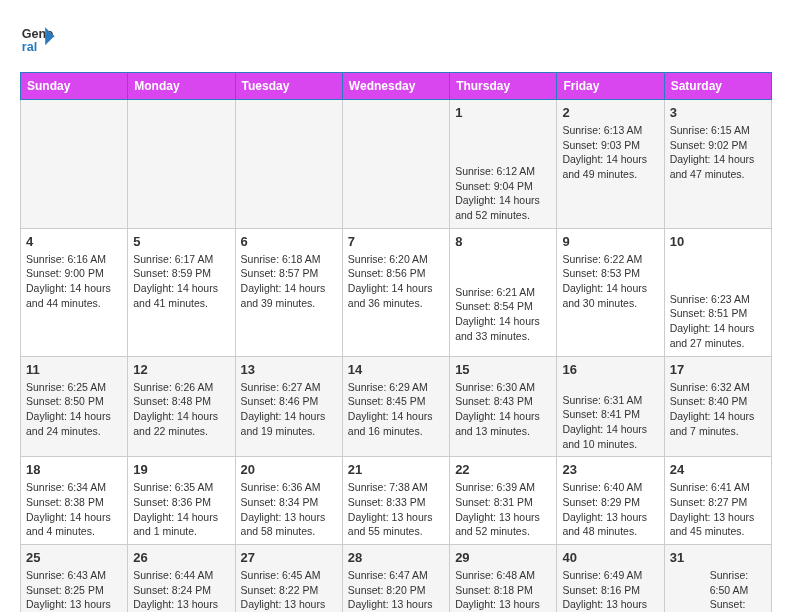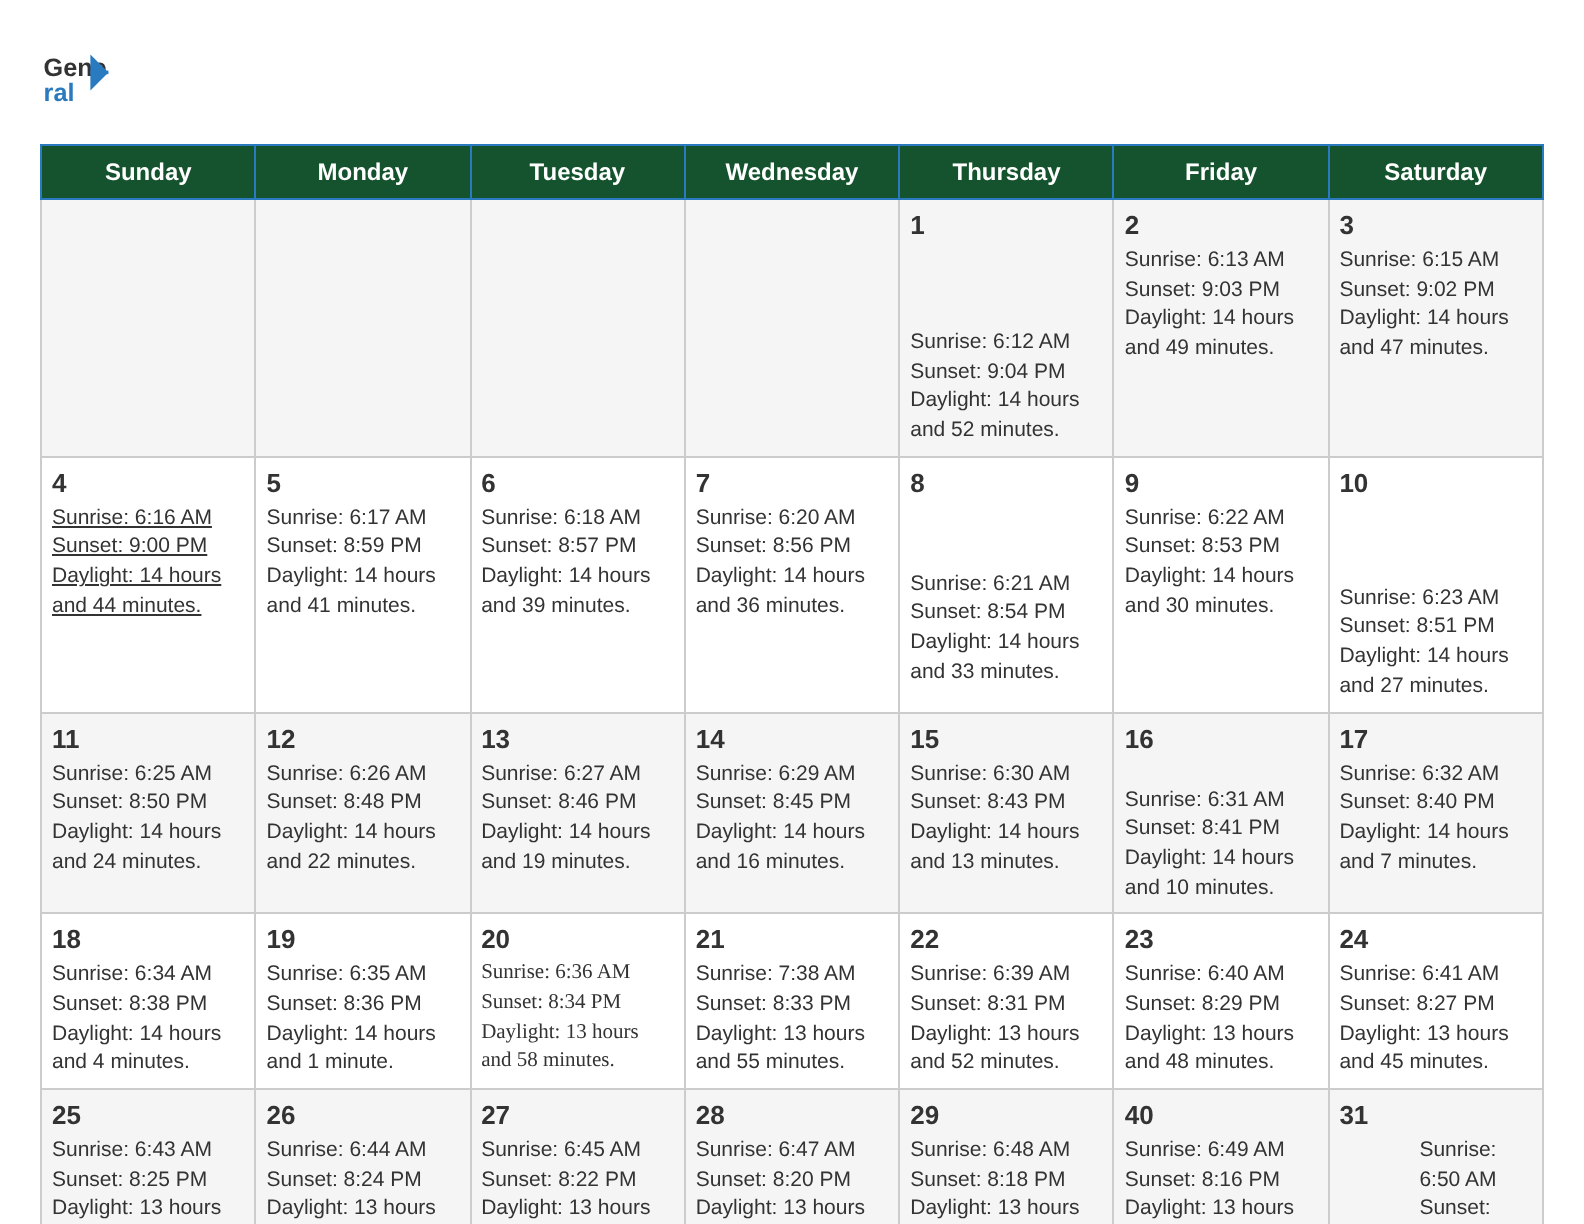--- a/index.html
+++ b/index.html
@@ -36,23 +36,23 @@
     .subtitle {
       font-size: 16px;
       color: #555;
     }
     table {
       width: 100%;
       border-collapse: collapse;
       font-size: 11px;
     }
     thead tr th {
-      background-color: #14532d;
+      background-color: #d946ef;
       color: #fff;
-      text-align: center;
+      text-align: left;
       padding: 6px 6px;
       font-size: 12px;
       font-weight: bold;
       border: 1px solid #2a7abf;
     }
     tbody tr td {
       border: 1px solid #ccc;
       vertical-align: top;
       padding: 5px 5px;
       width: 107px;
@@ -135,21 +135,21 @@
         <td>
           <div class="day-number">3</div>
           <div class="day-info" style="white-space: pre-line;">Sunrise: 6:15 AM
 Sunset: 9:02 PM
 Daylight: 14 hours and 47 minutes.</div>
         </td>
       </tr>
       <tr>
         <td>
           <div class="day-number">4</div>
-          <div class="day-info" style="white-space: pre-line; text-decoration: underline;">Sunrise: 6:16 AM
+          <div class="day-info" style="white-space: pre-line;">Sunrise: 6:16 AM
 Sunset: 9:00 PM
 Daylight: 14 hours and 44 minutes.</div>
         </td>
         <td>
           <div class="day-number">5</div>
           <div class="day-info" style="white-space: pre-line;">Sunrise: 6:17 AM
 Sunset: 8:59 PM
 Daylight: 14 hours and 41 minutes.</div>
         </td>
         <td>
@@ -235,21 +235,21 @@
 Daylight: 14 hours and 4 minutes.</div>
         </td>
         <td>
           <div class="day-number">19</div>
           <div class="day-info" style="white-space: pre-line;">Sunrise: 6:35 AM
 Sunset: 8:36 PM
 Daylight: 14 hours and 1 minute.</div>
         </td>
         <td>
           <div class="day-number">20</div>
-          <div class="day-info" style="white-space: pre-line; font-family: Liberation Serif, serif;">Sunrise: 6:36 AM
+          <div class="day-info" style="white-space: pre-line;">Sunrise: 6:36 AM
 Sunset: 8:34 PM
 Daylight: 13 hours and 58 minutes.</div>
         </td>
         <td>
           <div class="day-number">21</div>
           <div class="day-info" style="white-space: pre-line;">Sunrise: 7:38 AM
 Sunset: 8:33 PM
 Daylight: 13 hours and 55 minutes.</div>
         </td>
         <td>

